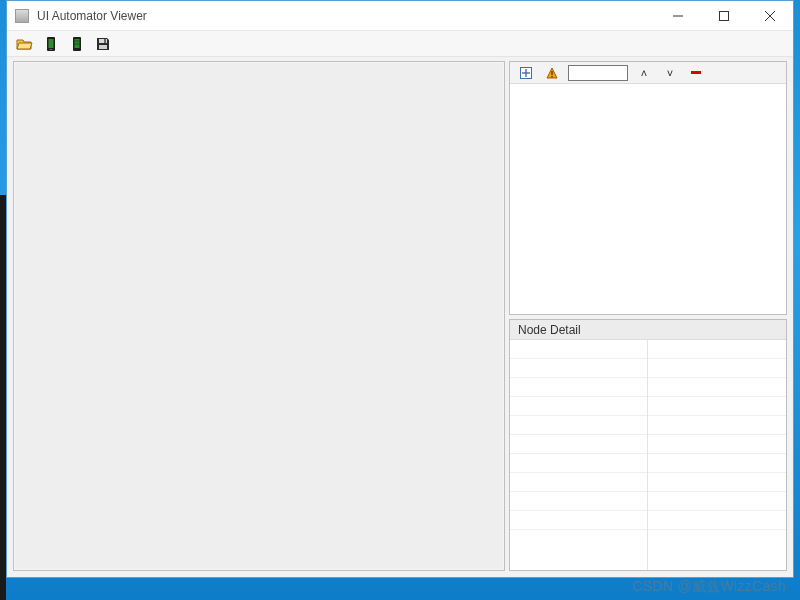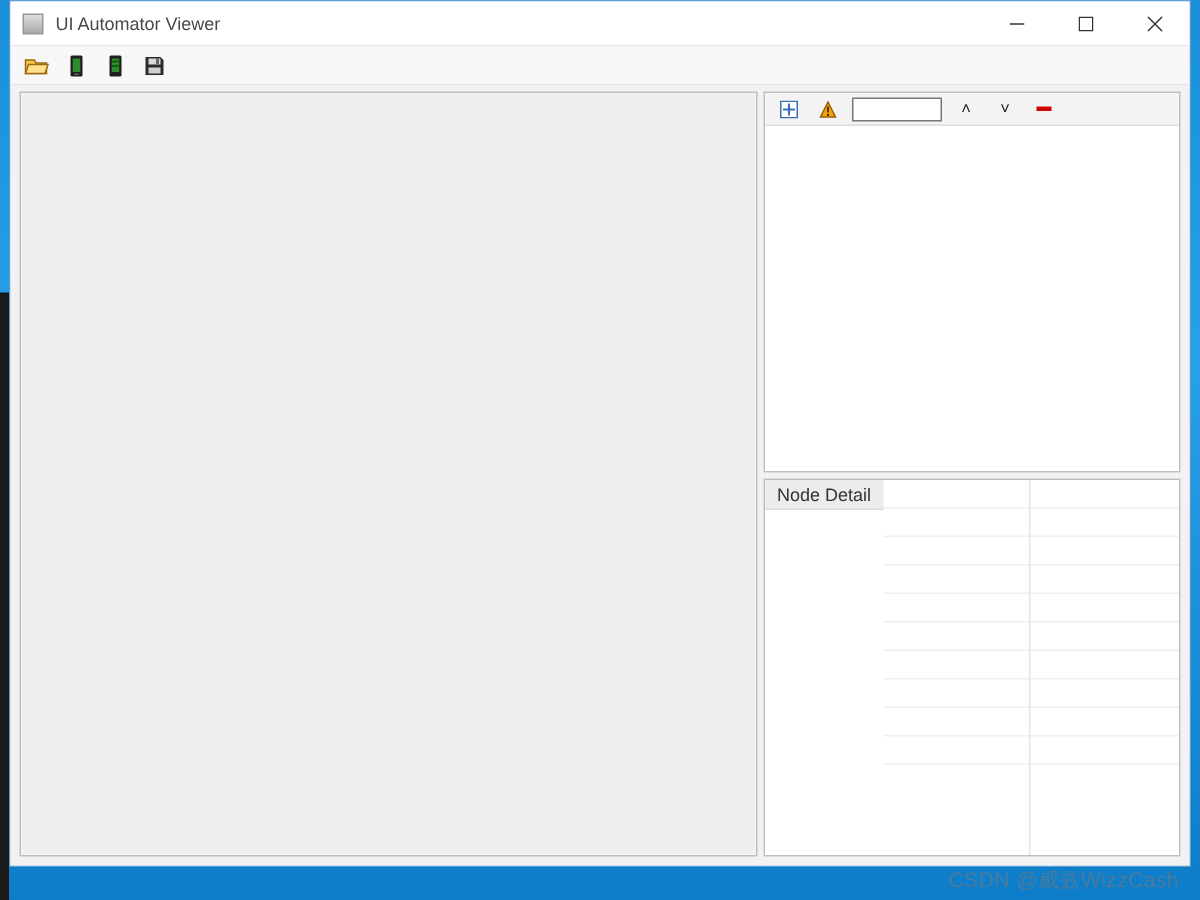--- a/index.html
+++ b/index.html
@@ -36,21 +36,21 @@
   }
   .tree-toolbar {
     height:22px; display:flex; align-items:center; gap:6px; padding:2px 6px;
     background:#f3f3f3; border-bottom:1px solid #dcdcdc;
   }
   .tree-toolbar .filter-input {
     width:60px; height:16px; border:1px solid #777; background:#fff; font-size:11px; padding:0 2px;
   }
   .tree-body { flex:1 1 auto; background:#fff; }
   .detail-panel {
-    flex:1 1 auto; background:#ffffff; border:1px solid #bfbfbf; display:flex; flex-direction:row;text-align:center;
+    flex:1 1 auto; background:#ffffff; border:1px solid #bfbfbf; display:flex; flex-direction:column;text-align:center;
   }
   .detail-header {
     height:20px; display:flex; align-items:center; padding:0 8px;
     background:#ececec; border-bottom:1px solid #dcdcdc; color:#333; font-size:12px;
   }
   .detail-grid { flex:1 1 auto; display:flex; }
   .detail-col { flex:1 1 50%; }
   .detail-col:first-child { border-right:1px solid #e4e4e4; }
   .detail-row { height:19px; border-bottom:1px solid #efefef; }
   .watermark {

